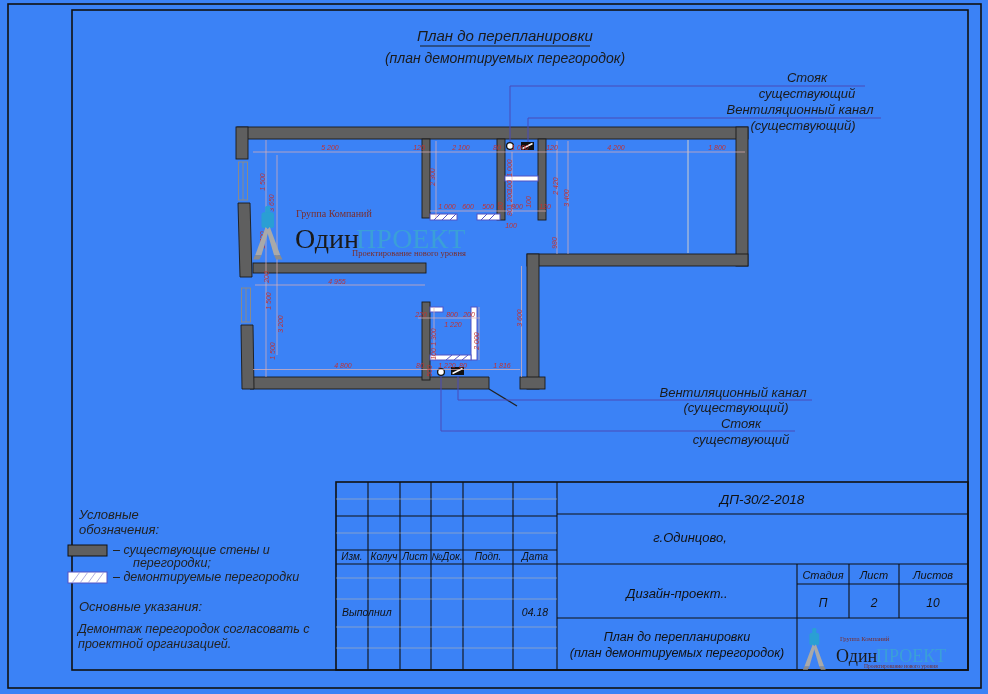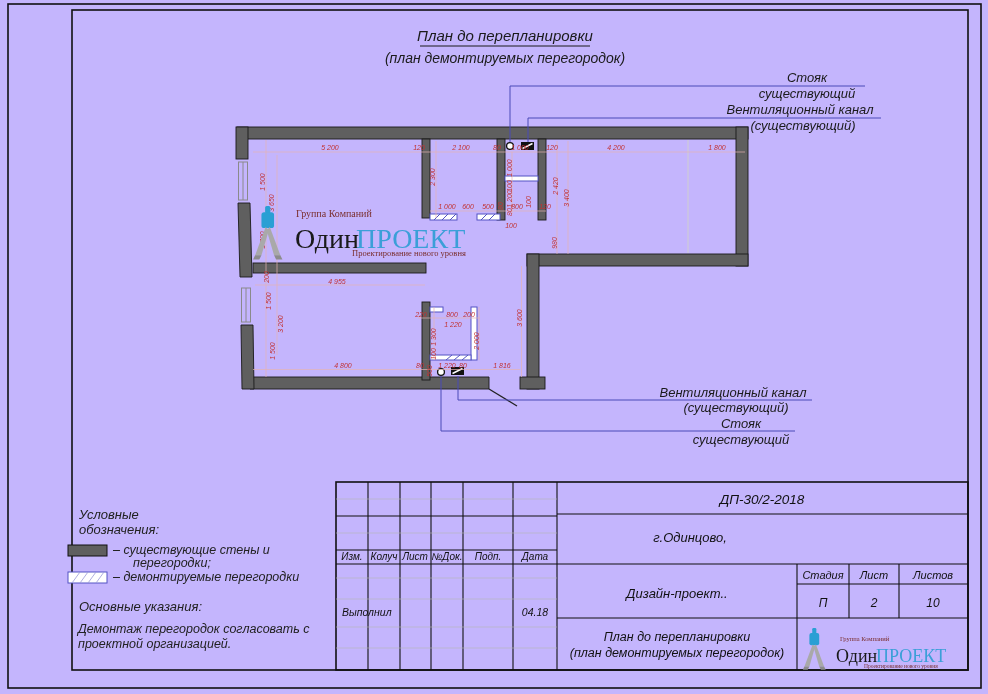--- a/index.html
+++ b/index.html
@@ -1,16 +1,16 @@
 <!DOCTYPE html>
 <html><head>
 <meta charset="utf-8">
 <style>
   html,body{margin:0;padding:0;background:#fff;}
-  .sheet{position:relative;width:988px;height:694px;background:#c4b5fd;overflow:hidden;
+  .sheet{position:relative;width:988px;height:694px;background:#3b82f6;overflow:hidden;
          font-family:"Liberation Sans",sans-serif;}
   svg{position:absolute;left:0;top:0;}
   text{font-family:"Liberation Sans",sans-serif;}
   .dim{font-size:7px;font-style:italic;fill:#c23232;text-anchor:middle;}
   .call{font-size:13px;font-style:italic;fill:#1b1b1b;text-anchor:middle;}
   .tb{font-size:12.5px;font-style:italic;fill:#111;text-anchor:middle;}
   .tbh{font-size:10px;font-style:italic;fill:#111;text-anchor:middle;}
   .leg{font-size:12.5px;font-style:italic;fill:#222;}
   .serif{font-family:"Liberation Serif",serif;}
 </style>

